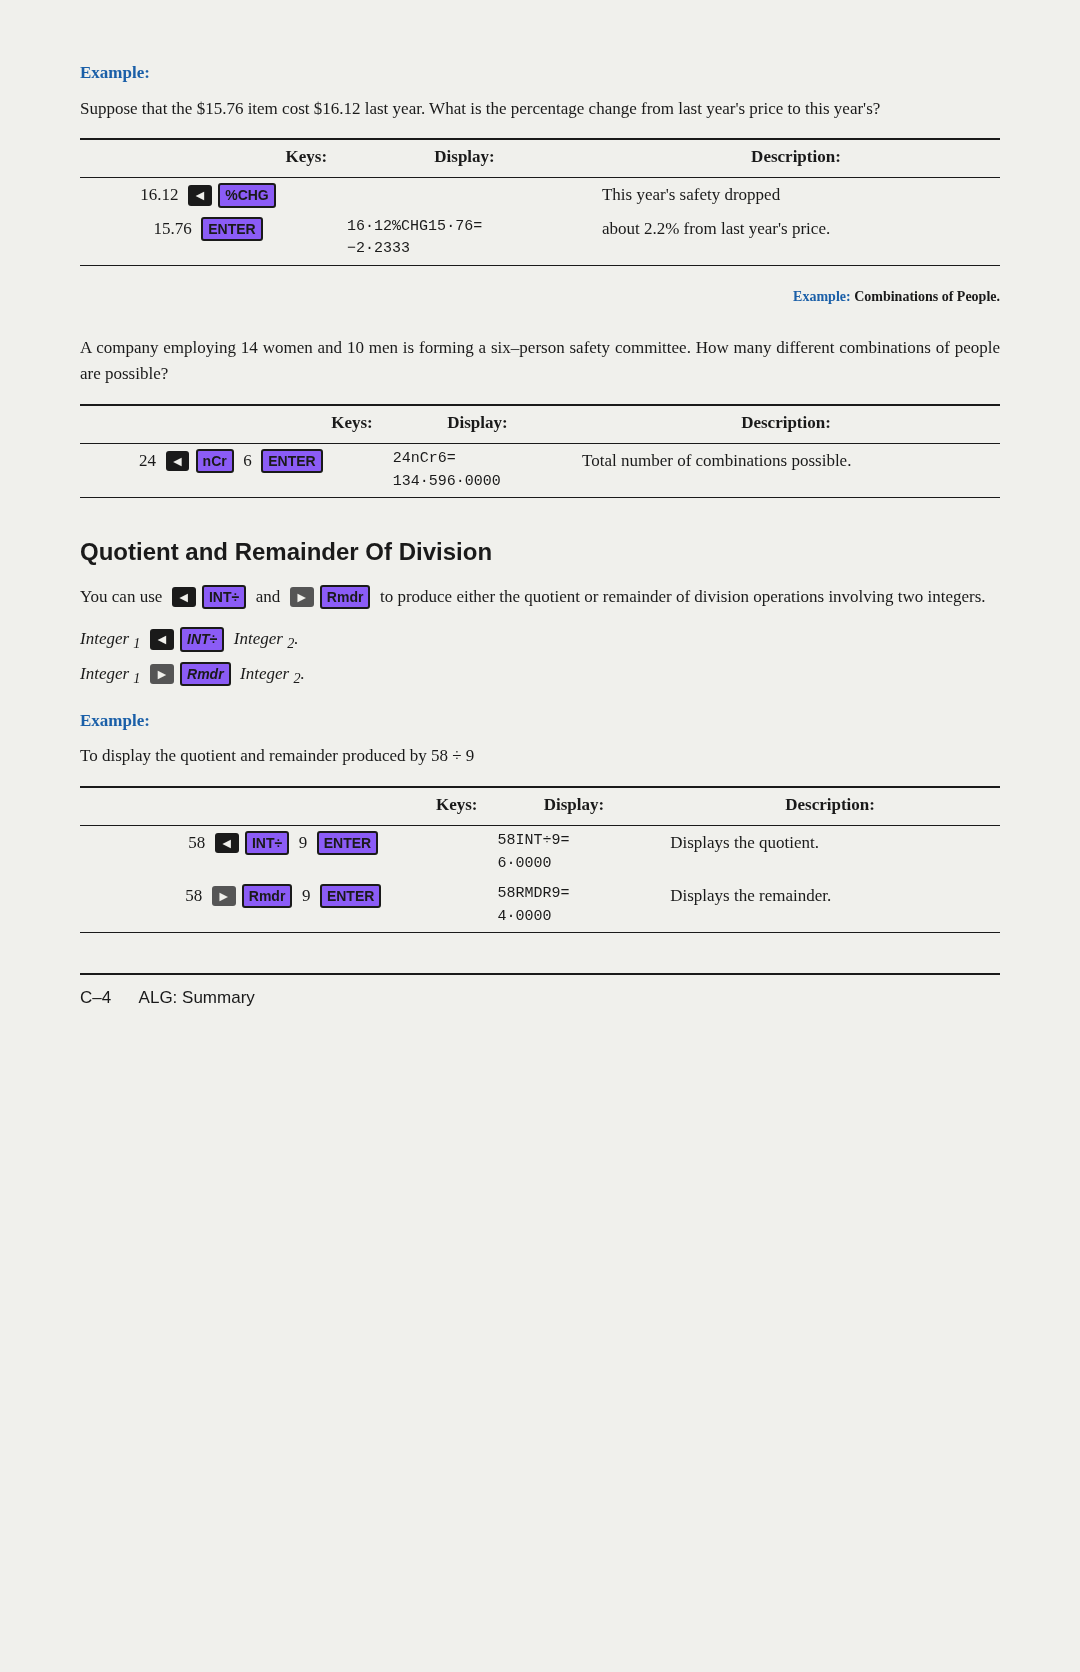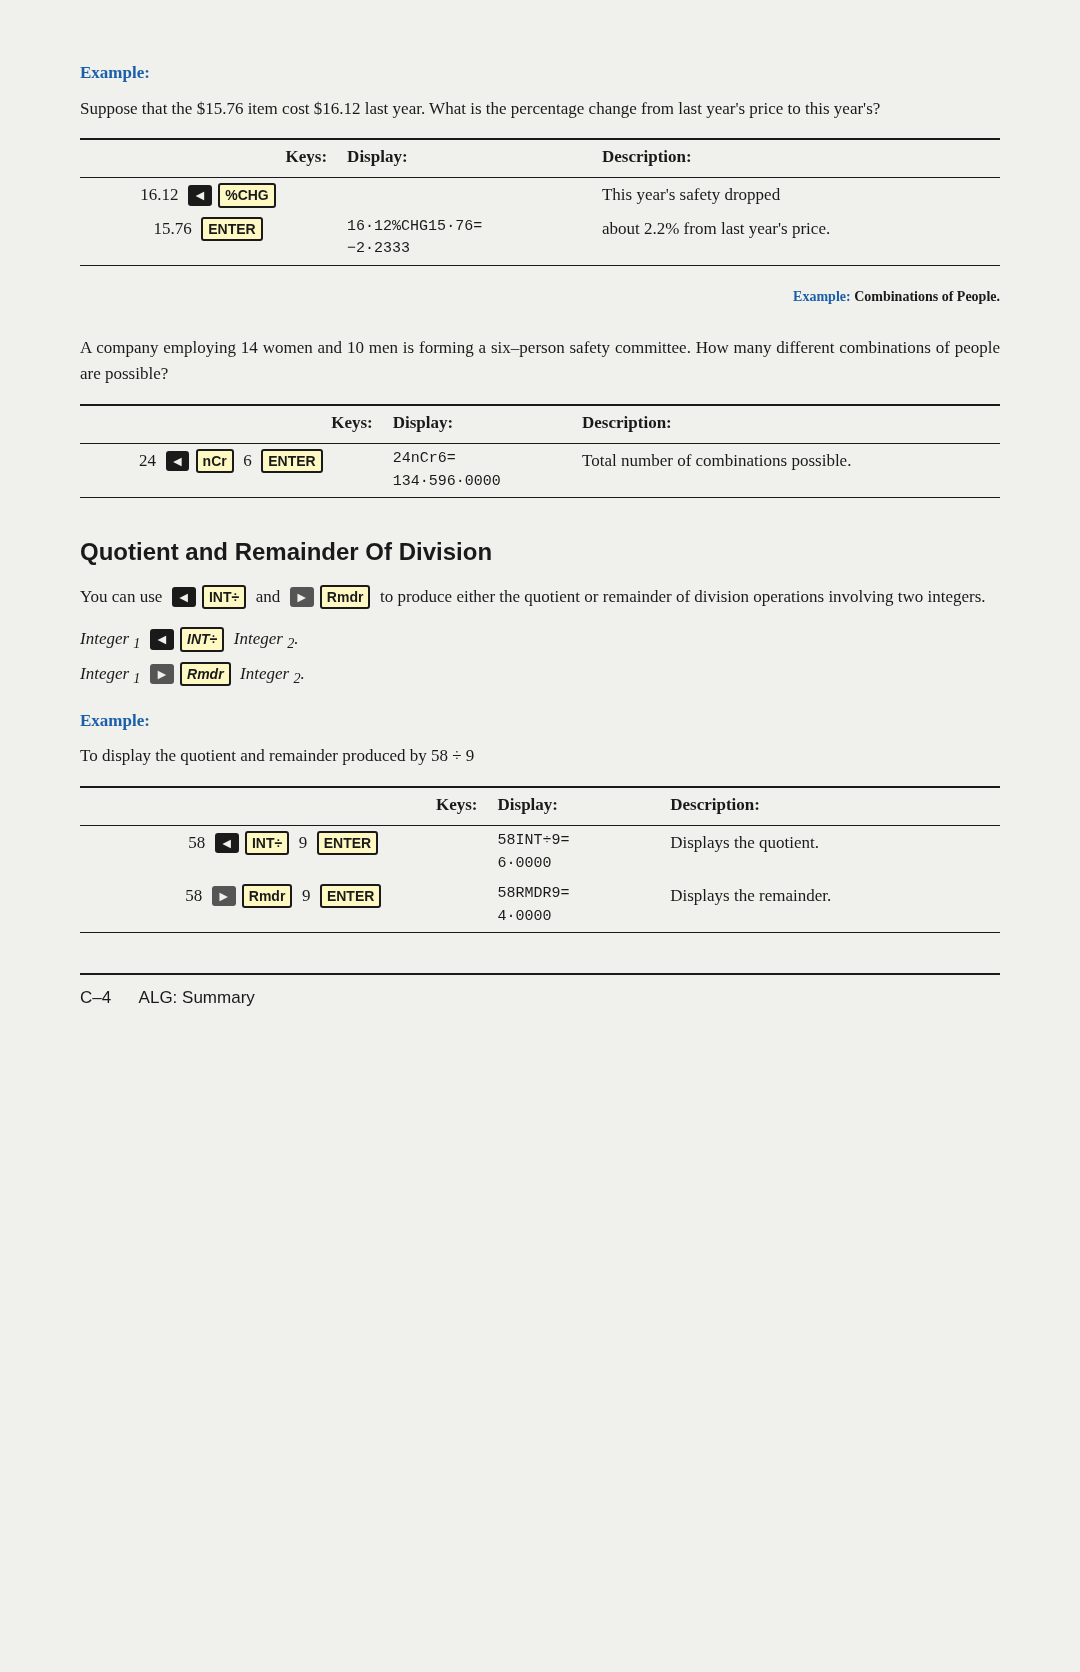--- a/index.html
+++ b/index.html
@@ -53,21 +53,21 @@
       width: 100%;
       border-collapse: collapse;
       margin-bottom: 20px;
       margin-top: 8px;
     }
 
     .key-table th {
       font-weight: bold;
       font-size: 17px;
       padding: 4px 10px 8px 10px;
-      text-align: left;
+      text-align: center;
       border-top: 2px solid #1a1a1a;
       border-bottom: 1px solid #1a1a1a;
     }
 
     .key-table th:first-child {
       text-align: right;
     }
 
     .key-table td {
       padding: 4px 10px;
@@ -92,21 +92,21 @@
     }
 
     .key-table .last-row td {
       border-bottom: 1px solid #1a1a1a;
     }
 
     
     .key-btn {
       display: inline-block;
       border: 2px solid #1a1a1a;
-      background: #fef9c3;
+      background: #8b5cf6;
       padding: 1px 5px;
       font-size: 14px;
       font-family: Arial, sans-serif;
       font-weight: bold;
       border-radius: 3px;
       margin: 0 1px;
       line-height: 1.3;
     }
 
     .key-shift-left {

